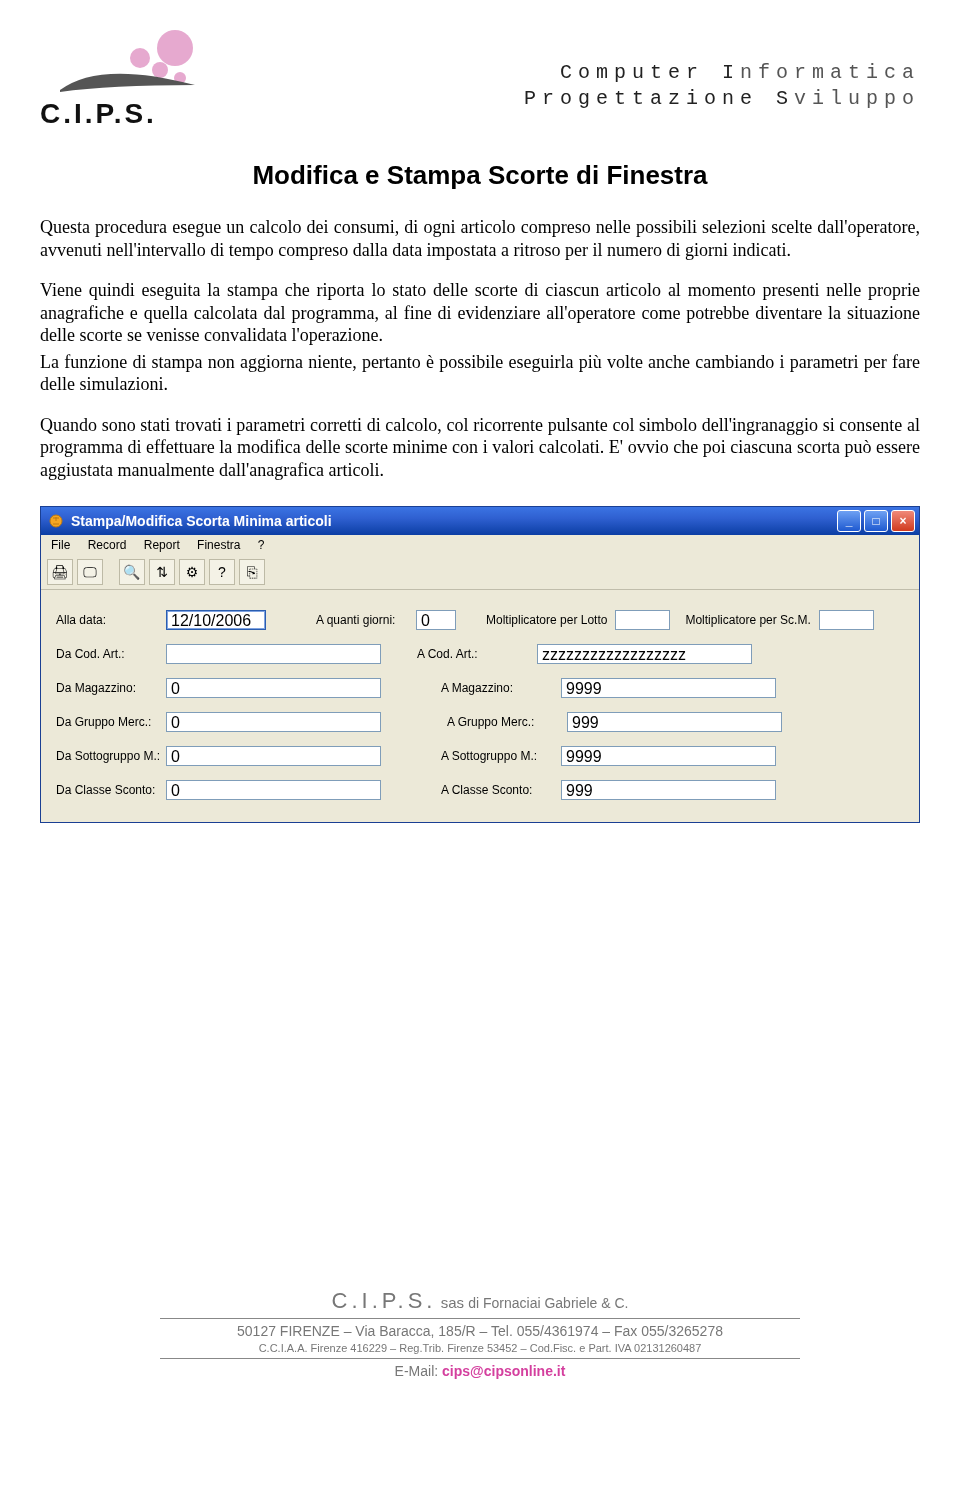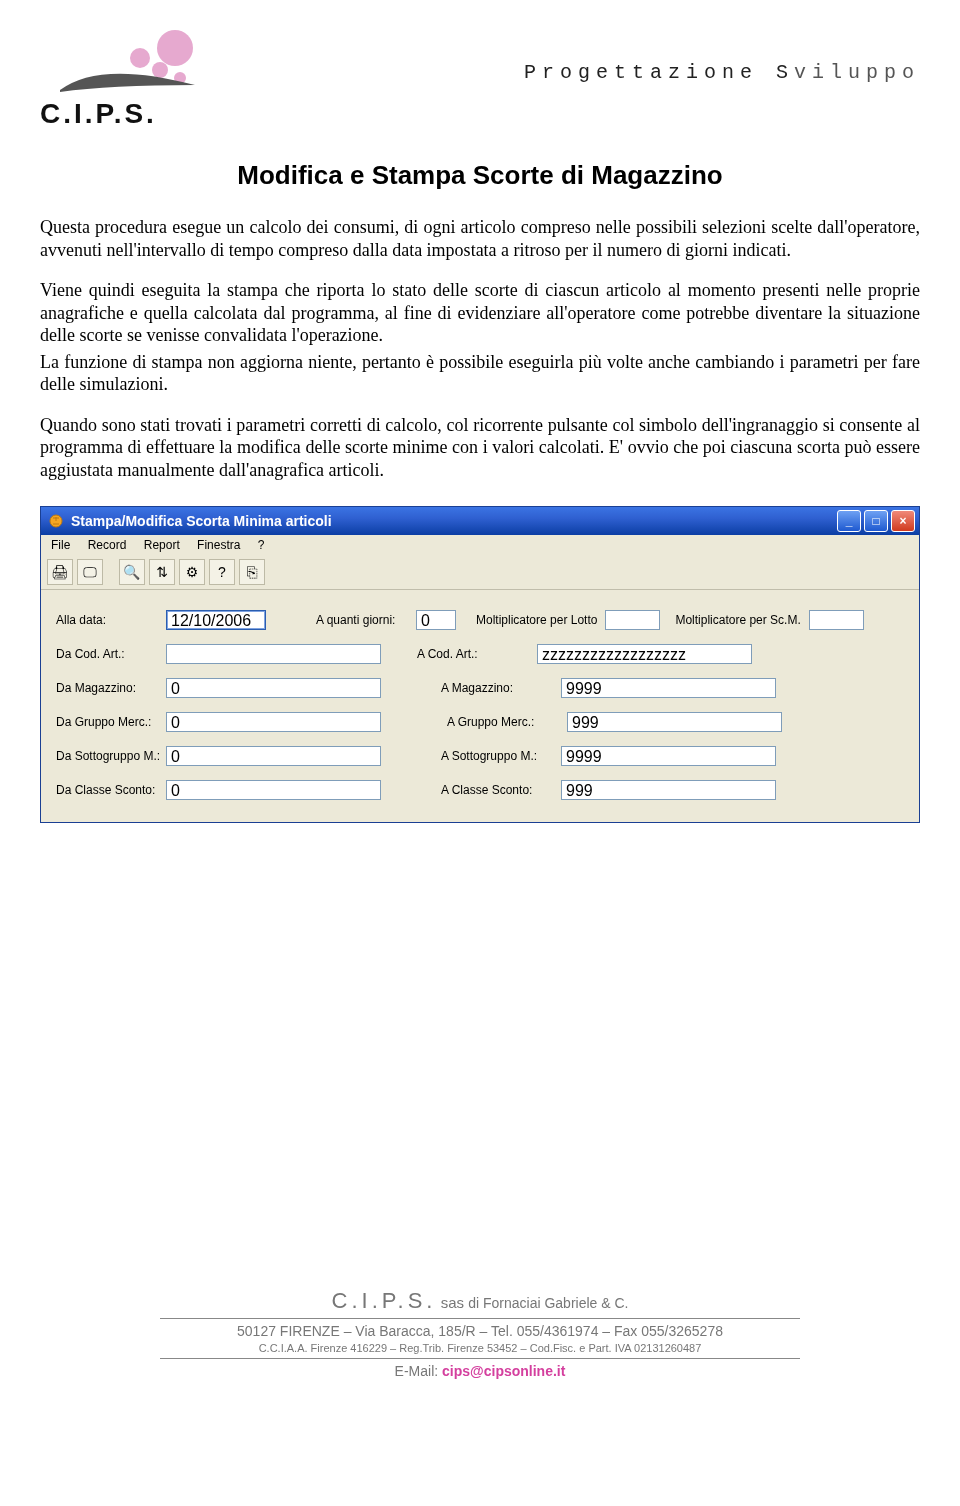--- a/index.html
+++ b/index.html
@@ -176,26 +176,29 @@
         <ellipse cx="135" cy="18" rx="18" ry="18" fill="#e6a9cf"></ellipse>
         <circle cx="100" cy="28" r="10" fill="#e6a9cf"></circle>
         <circle cx="120" cy="40" r="8" fill="#e6a9cf"></circle>
         <circle cx="140" cy="48" r="6" fill="#e6a9cf"></circle>
         <path d="M20,60 Q60,30 155,55 Q70,55 20,62 Z" fill="#555"></path>
       </svg>
       <div class="logo-left-text">C.I.P.S.</div>
     </div>
     <div class="logo-right">
       <div>
+        <span class="dark">Computer </span><span class="dark">I</span><span>nformatica</span>
+      </div>
+      <div>
         <span class="dark">Progettazione </span><span class="dark">S</span><span>viluppo</span>
       </div>
     </div>
   </div>
 
-  <h1 class="title">Modifica e Stampa Scorte di Magazzino</h1>
+  <h1 class="title">Modifica e Stampa Scorte di Finestra</h1>
 
   <p class="body">Questa procedura esegue un calcolo dei consumi, di ogni articolo compreso nelle possibili selezioni scelte dall'operatore, avvenuti nell'intervallo di tempo compreso dalla data impostata a ritroso per il numero di giorni indicati.</p>
   <p class="body" style="margin-bottom:4px">Viene quindi eseguita la stampa che riporta lo stato delle scorte di ciascun articolo al momento presenti nelle proprie anagrafiche e quella calcolata dal programma, al fine di evidenziare all'operatore come potrebbe diventare la situazione delle scorte se venisse convalidata l'operazione.</p>
   <p class="body">La funzione di stampa non aggiorna niente, pertanto è possibile eseguirla più volte anche cambiando i parametri per fare delle simulazioni.</p>
   <p class="body">Quando sono stati trovati i parametri corretti di calcolo, col ricorrente pulsante col simbolo dell'ingranaggio si consente al programma di effettuare la modifica delle scorte minime con i valori calcolati. E' ovvio che poi ciascuna scorta può essere aggiustata manualmente dall'anagrafica articoli.</p>
 
   <div class="win">
 
     <div class="titlebar">
       <div class="sysicon">
@@ -250,21 +253,21 @@
         </div>
     </div>
 
     <div class="form-area">
 
       <div class="form-row">
         <span class="fld-label" style="width:110px">Alla data:</span>
         <span class="inp focus" style="width:100px">12/10/2006</span>
         <span class="fld-label" style="margin-left:50px; width:100px">A quanti giorni:</span>
         <span class="inp" style="width:40px">0</span>
-        <span class="fld-label" style="margin-left:20px">Moltiplicatore per Lotto</span>
+        <span class="fld-label" style="margin-left:30px">Moltiplicatore per Lotto</span>
         <span class="inp" style="width:55px; margin-left:8px"></span>
         <span class="fld-label" style="margin-left:15px">Moltiplicatore per Sc.M.</span>
         <span class="inp" style="width:55px; margin-left:8px"></span>
       </div>
 
       <div class="form-row">
         <span class="fld-label" style="width:110px">Da Cod. Art.:</span>
         <span class="inp" style="width:215px"></span>
         <span class="fld-label" style="margin-left:36px; width:120px">A Cod. Art.:</span>
         <span class="inp" style="width:215px">zzzzzzzzzzzzzzzzzz</span>

